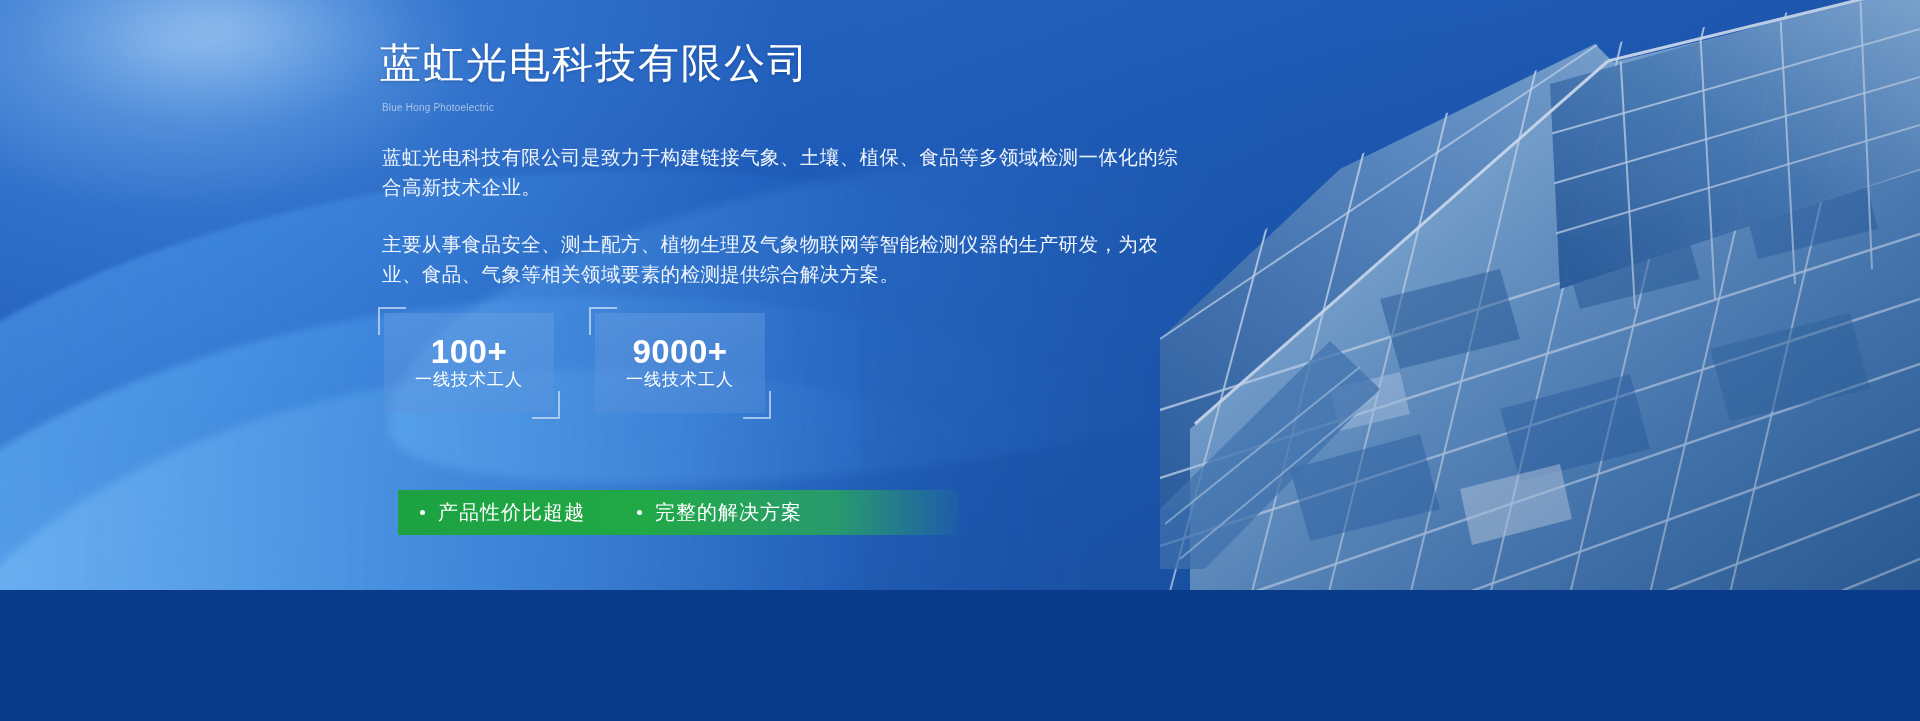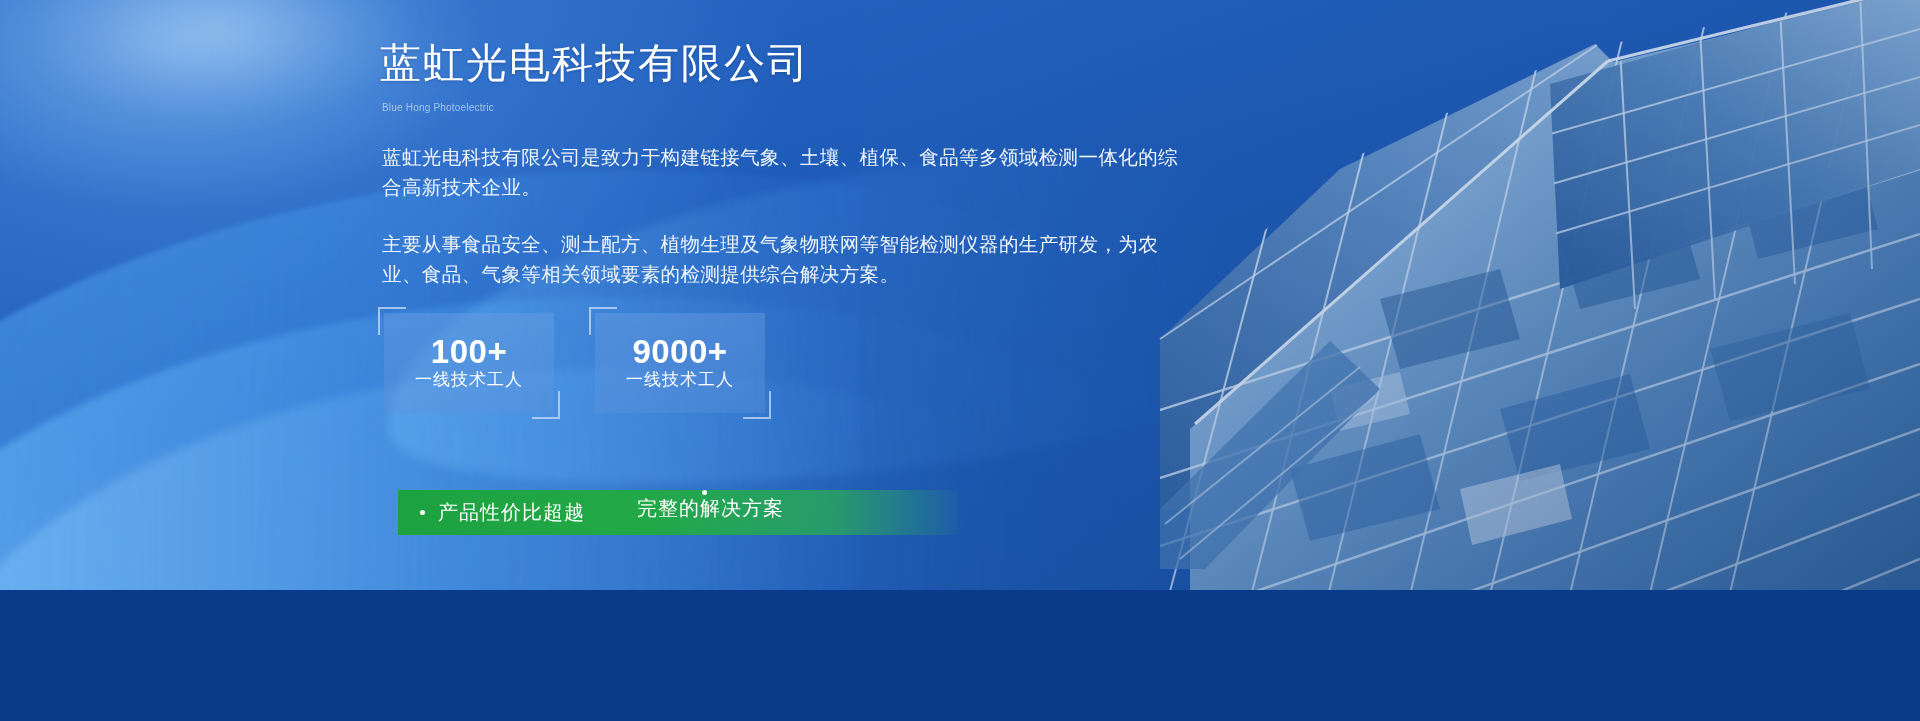--- a/index.html
+++ b/index.html
@@ -193,21 +193,21 @@
   }
   .tag {
     display: flex;
     align-items: center;
     color: #ffffff;
     font-size: 20px;
     letter-spacing: 1px;
     white-space: nowrap;
   }
   .tag-1 { padding-left: 22px; }
-  .tag-2 { padding-left: 52px; flex-direction: column; }
+  .tag-2 { padding-left: 52px; }
   .tag-dot {
     display: inline-block;
     width: 5px; height: 5px;
     border-radius: 50%;
     background: #ffffff;
     margin-right: 13px;
     flex: none;
   }
 </style>
 </head>

